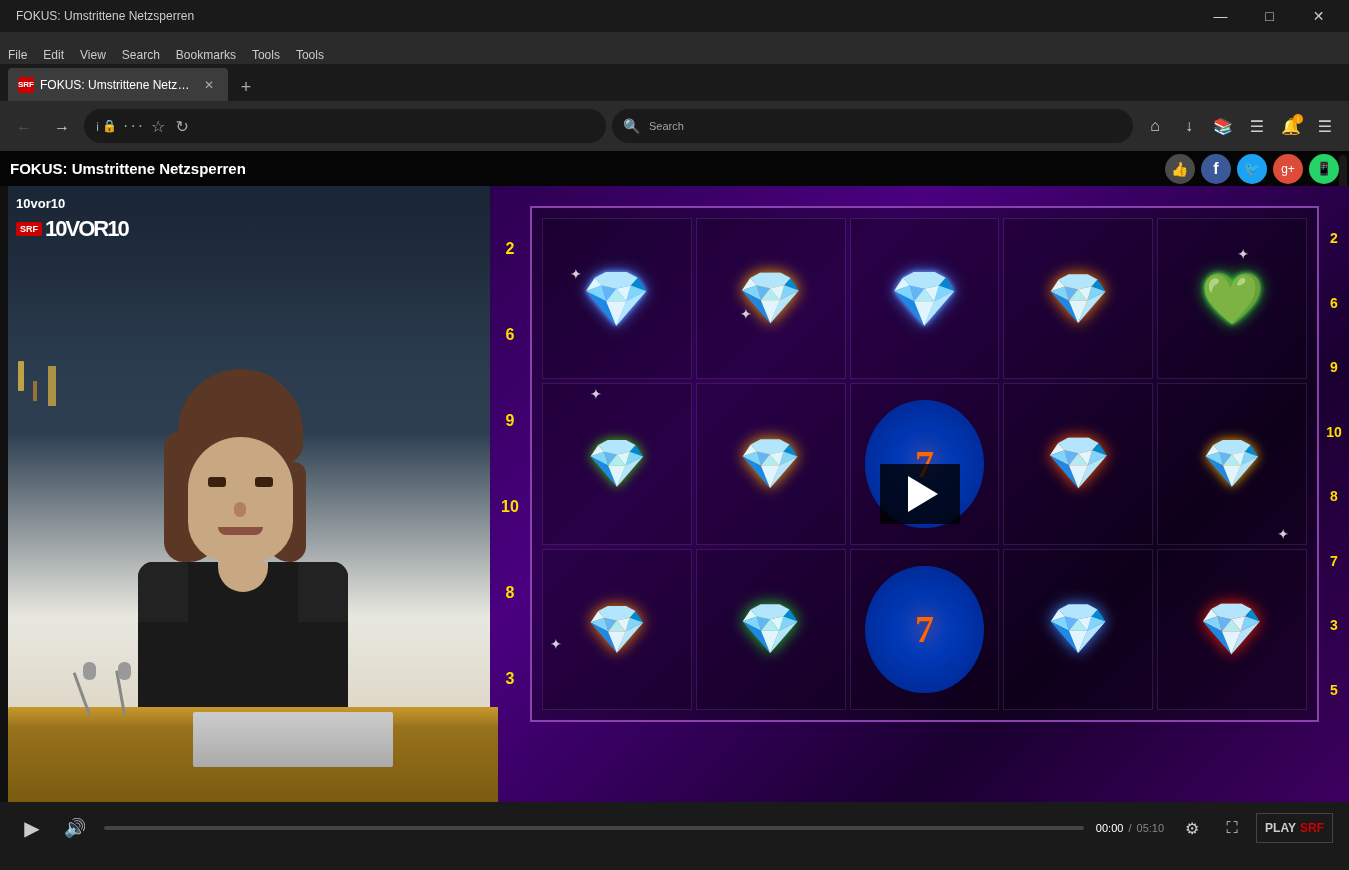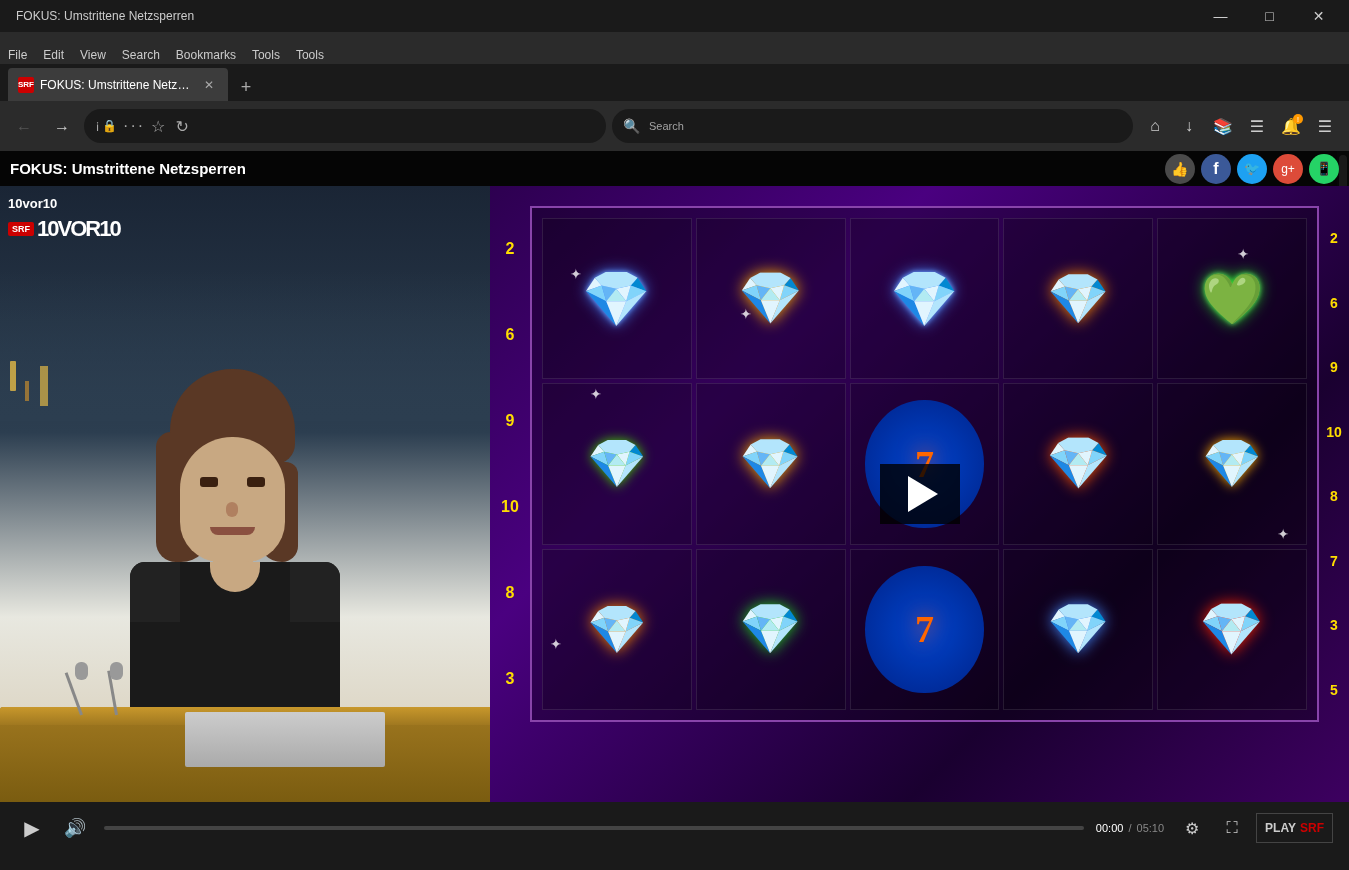--- a/index.html
+++ b/index.html
@@ -258,21 +258,21 @@
     .share-like { background: #4a4a4a; }
     .share-fb { background: #3b5998; }
     .share-tw { background: #1da1f2; }
     .share-gp { background: #dd4b39; }
     .share-wa { background: #25d366; }
 
     
     .video-left {
       position: absolute;
       top: 35px;
-      left: 0;
+      left: 8px;
       width: 490px;
       bottom: 0;
       background: linear-gradient(to bottom, #1a2535 0%, #2c3e50 40%, #e8e8e0 70%, #d4c8b0 100%);
       overflow: hidden;
     }
 
     
     .video-right {
       position: absolute;
       top: 35px;

